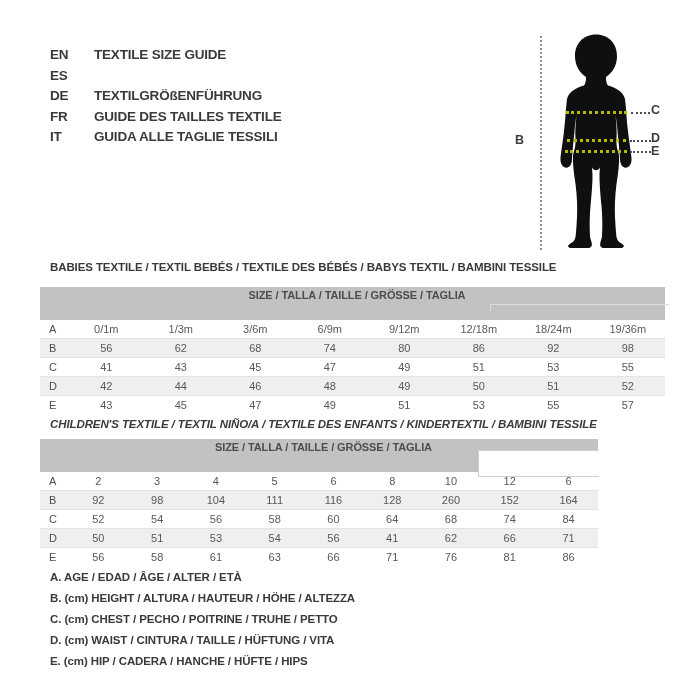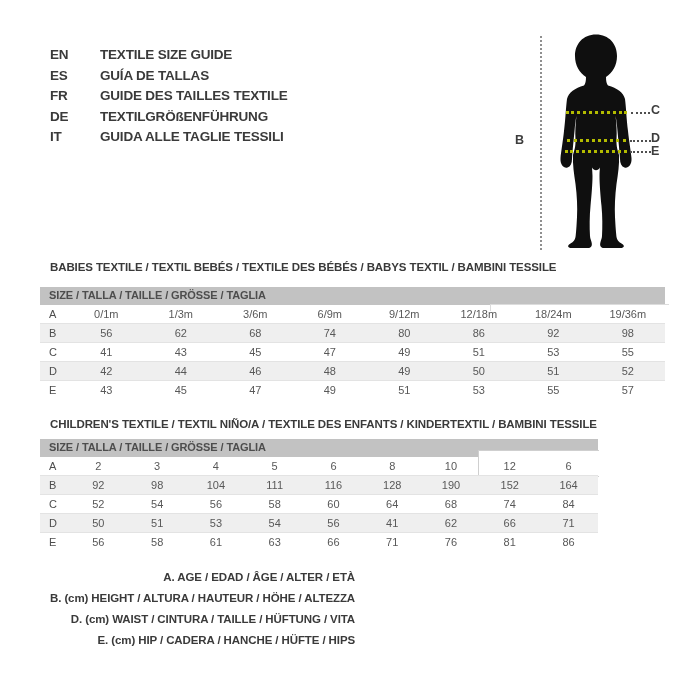--- a/index.html
+++ b/index.html
@@ -2,80 +2,79 @@
 <html><head>
 <meta charset="utf-8">
 <style>
   html,body{margin:0;padding:0;background:#fff;}
   .canvas{
     position:relative;width:700px;height:700px;background:#ffffff;overflow:hidden;
     font-family:"Liberation Sans","DejaVu Sans",sans-serif;color:#3a3a3a;
   }
   
   .lang-block{position:absolute;left:50px;top:45px;}
-  .lang-row{display:flex;line-height:20.6px;font-size:13.5px;font-weight:bold;letter-spacing:-0.2px;color:#3a3a3a;gap:6px;}
+  .lang-row{display:flex;line-height:20.6px;font-size:13.5px;font-weight:bold;letter-spacing:-0.2px;color:#3a3a3a;}
   .lang-code{width:44px;}
   
   .fig-svg{position:absolute;left:538px;top:24px;width:130px;height:235px;}
   .bline{position:absolute;left:540px;top:36px;height:214px;width:0;border-left:2px dotted #8f8f8f;}
   .mline-accent{position:absolute;height:0;border-top:3px dotted #b3bb00;}
   .mline-dark{position:absolute;height:0;border-top:2px dotted #4f4f4f;}
   .fig-label{position:absolute;font-size:12.5px;font-weight:bold;color:#3d3d3d;}
   .c-acc{left:566px;top:111px;width:61px;}
   .c-dark{left:631px;top:112px;width:19px;}
   .d-acc{left:567px;top:139px;width:59px;}
   .d-dark{left:630px;top:140px;width:21px;}
   .e-acc{left:565px;top:150px;width:62px;}
   .e-dark{left:630px;top:151px;width:21px;}
   
   .sec-title{position:absolute;left:50px;font-size:11.5px;font-weight:bold;letter-spacing:-0.1px;color:#3a3a3a;white-space:nowrap;}
   .t-babies{top:261px;}
-  .t-children{top:418px;}
+  .t-children{top:418px;font-style:italic;}
   
   .tbl{position:absolute;left:40px;}
   .tbl-babies{top:287px;width:625px;}
   .tbl-children{top:439px;width:558px;}
-  .size-bar{height:18px;background:#c2c2c2;color:#4d4d4d;font-size:11px;font-weight:bold;
-            line-height:17px;padding-left:9px;box-sizing:border-box;letter-spacing:-0.1px;}
+  .size-bar{height:33px;background:#c2c2c2;color:#4d4d4d;font-size:11px;font-weight:bold;
+            line-height:17px;padding-left:9px;box-sizing:border-box;letter-spacing:-0.1px;text-align:center;}
   table.size{width:100%;border-collapse:collapse;table-layout:fixed;position:relative;z-index:1;}
   table.size td{height:18px;padding:0;font-size:11px;color:#585858;text-align:center;vertical-align:middle;}
   table.size td.rowlabel{width:20px;text-align:left;padding-left:9px;color:#4d4d4d;}
   table.size tr:nth-child(even){background:#efefef;}
   table.size tr + tr td{border-top:1px solid #e3e3e3;}
   
   .hl-box{position:absolute;left:438px;top:11px;width:120px;height:25px;background:#ffffff;
           border:1px solid #cfcfcf;border-right:none;z-index:0;}
   
   .corner-detail{position:absolute;left:450px;top:17px;width:178px;height:6px;
                  border-top:1px solid #dcdcdc;border-left:1px solid #dcdcdc;z-index:2;}
   
-  .legend{position:absolute;left:50px;top:567px;text-align:right;}
+  .legend{position:absolute;left:50px;top:567px;}
   .legend-row{font-size:11.5px;font-weight:bold;line-height:21px;letter-spacing:-0.1px;color:#3a3a3a;white-space:nowrap;}
 </style>
 </head>
 <body>
 
 <div class="canvas">
 
   <div class="lang-block">
     <div class="lang-row">
       <span class="lang-code">EN</span>
       <span class="lang-label">TEXTILE SIZE GUIDE</span>
     </div>
     <div class="lang-row">
       <span class="lang-code">ES</span>
-      <span class="lang-label">GUÍA DE TALLAS</span>
+    </div>
+    <div class="lang-row">
+      <span class="lang-code">DE</span>
+      <span class="lang-label">TEXTILGRÖßENFÜHRUNG</span>
     </div>
     <div class="lang-row">
       <span class="lang-code">FR</span>
       <span class="lang-label">GUIDE DES TAILLES TEXTILE</span>
-    </div>
-    <div class="lang-row">
-      <span class="lang-code">DE</span>
-      <span class="lang-label">TEXTILGRÖßENFÜHRUNG</span>
     </div>
     <div class="lang-row">
       <span class="lang-code">IT</span>
       <span class="lang-label">GUIDA ALLE TAGLIE TESSILI</span>
     </div>
   </div>
 
   <svg class="fig-svg" viewBox="0 0 130 235">
     <path fill="#0f0f0f" d="M58 10.5
       C71 10.5 79 20 79 32 C79 41.5 74.5 49 68 53
@@ -201,21 +200,21 @@
             <td>6</td>
           </tr>
           <tr>
             <td class="rowlabel">B</td>
             <td>92</td>
             <td>98</td>
             <td>104</td>
             <td>111</td>
             <td>116</td>
             <td>128</td>
-            <td>190</td>
+            <td>260</td>
             <td>152</td>
             <td>164</td>
           </tr>
           <tr>
             <td class="rowlabel">C</td>
             <td>52</td>
             <td>54</td>
             <td>56</td>
             <td>58</td>
             <td>60</td>
@@ -248,17 +247,18 @@
             <td>81</td>
             <td>86</td>
           </tr>
         </tbody>
       </table>
   </div>
 
   <div class="legend">
     <div class="legend-row">A. AGE / EDAD / ÂGE / ALTER / ETÀ</div>
     <div class="legend-row">B. (cm) HEIGHT / ALTURA / HAUTEUR / HÖHE / ALTEZZA</div>
+    <div class="legend-row">C. (cm) CHEST / PECHO / POITRINE / TRUHE / PETTO</div>
     <div class="legend-row">D. (cm) WAIST / CINTURA / TAILLE / HÜFTUNG / VITA</div>
     <div class="legend-row">E. (cm) HIP / CADERA / HANCHE / HÜFTE / HIPS</div>
   </div>
 
 </div>
 
 </body></html>

